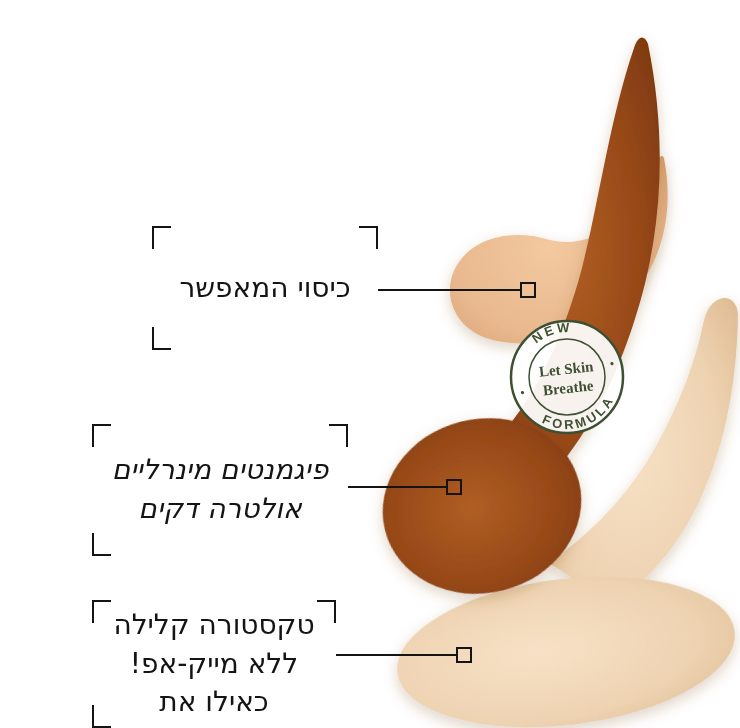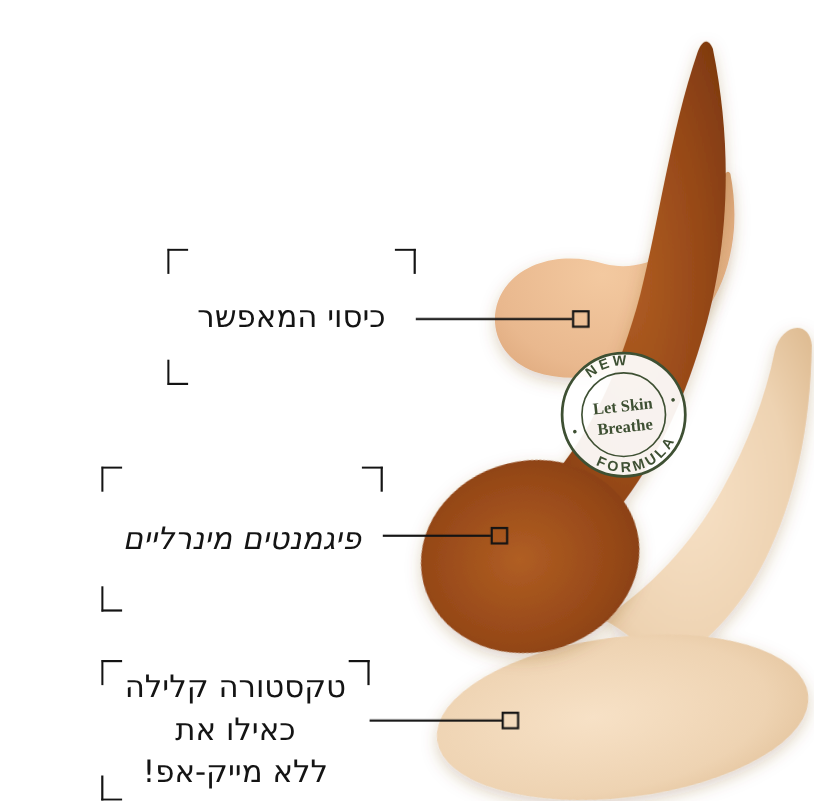--- a/index.html
+++ b/index.html
@@ -99,28 +99,29 @@
     <div class="line">כיסוי המאפשר</div>
   </div>
   <div class="connector" style="left:378px;top:289px;width:142px;"></div>
   <div class="marker" style="left:520px;top:282px;"></div>
 
   <div class="callout" style="left:92px;top:424px;width:256px;height:132px;font-style:italic;">
     <span class="corner tl"></span>
     <span class="corner tr"></span>
     <span class="corner bl"></span>
     <div class="line">פיגמנטים מינרליים</div>
+    <div class="line">אולטרה דקים</div>
   </div>
   <div class="connector" style="left:348px;top:486px;width:98px;"></div>
   <div class="marker" style="left:446px;top:479px;"></div>
 
   <div class="callout" style="left:92px;top:600px;width:244px;height:128px;">
     <span class="corner tl"></span>
     <span class="corner tr"></span>
     <span class="corner bl"></span>
     <div class="line">טקסטורה קלילה</div>
+    <div class="line">ללא מייק-אפ!</div>
     <div class="line">כאילו את</div>
-    <div class="line">ללא מייק-אפ!</div>
   </div>
   <div class="connector" style="left:336px;top:654px;width:120px;"></div>
   <div class="marker" style="left:456px;top:647px;"></div>
 
 </div>
 
 </body></html>

